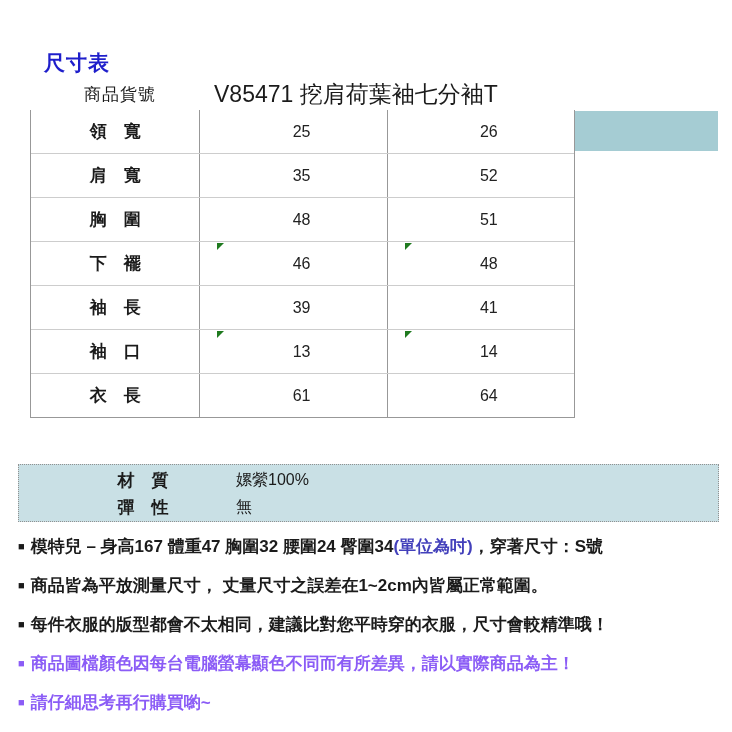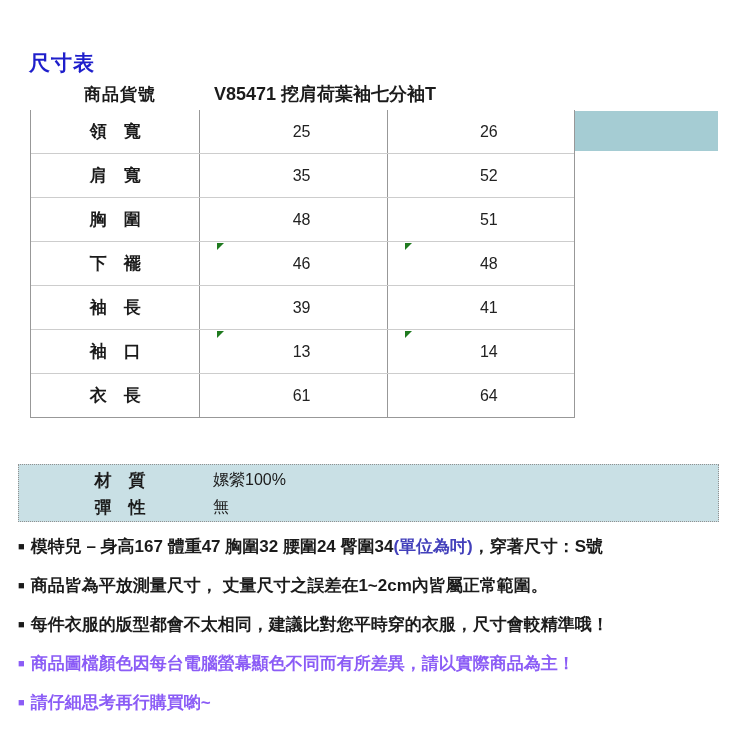--- a/index.html
+++ b/index.html
@@ -7,48 +7,48 @@
   body { font-family: "Liberation Sans", "DejaVu Sans", sans-serif; }
   .canvas {
     position: relative;
     width: 732px;
     height: 732px;
     background: #ffffff;
     overflow: hidden;
   }
   .title {
     position: absolute;
-    left: 29px;
+    left: 44px;
     top: 49px;
     font-size: 21px;
     font-weight: 700;
     color: #1e1ecb;
     letter-spacing: 1px;
   }
   .product-row {
     position: absolute;
     left: 30px;
     top: 81px;
     width: 600px;
     display: flex;
     align-items: center;
     height: 26px;
   }
   .product-label {
     width: 180px;
     text-align: center;
     font-size: 17px;
-    font-weight: 700;
+    font-weight: 400;
     color: #1b1b1b;
     letter-spacing: 1px;
   }
   .product-value {
     padding-left: 4px;
-    font-size: 18px;
-    font-weight: 700;
+    font-size: 23px;
+    font-weight: 400;
     color: #1b1b1b;
   }
   .size-table {
     position: absolute;
     left: 30px;
     top: 110px;
     width: 545px;
     border-left: 1px solid #989898;
     border-right: 1px solid #989898;
   }
@@ -97,20 +97,21 @@
   }
   .specs {
     position: absolute;
     left: 18px;
     top: 464px;
     width: 701px;
     height: 58px;
     background: #c9e0e5;
     border: 1px dotted #919191;
     padding-top: 2px;
+    padding-left: 23px;
   }
   .spec-row {
     display: flex;
     align-items: center;
     height: 27px;
   }
   .spec-label {
     width: 180px;
     margin-left: 11px;
     text-align: center;

